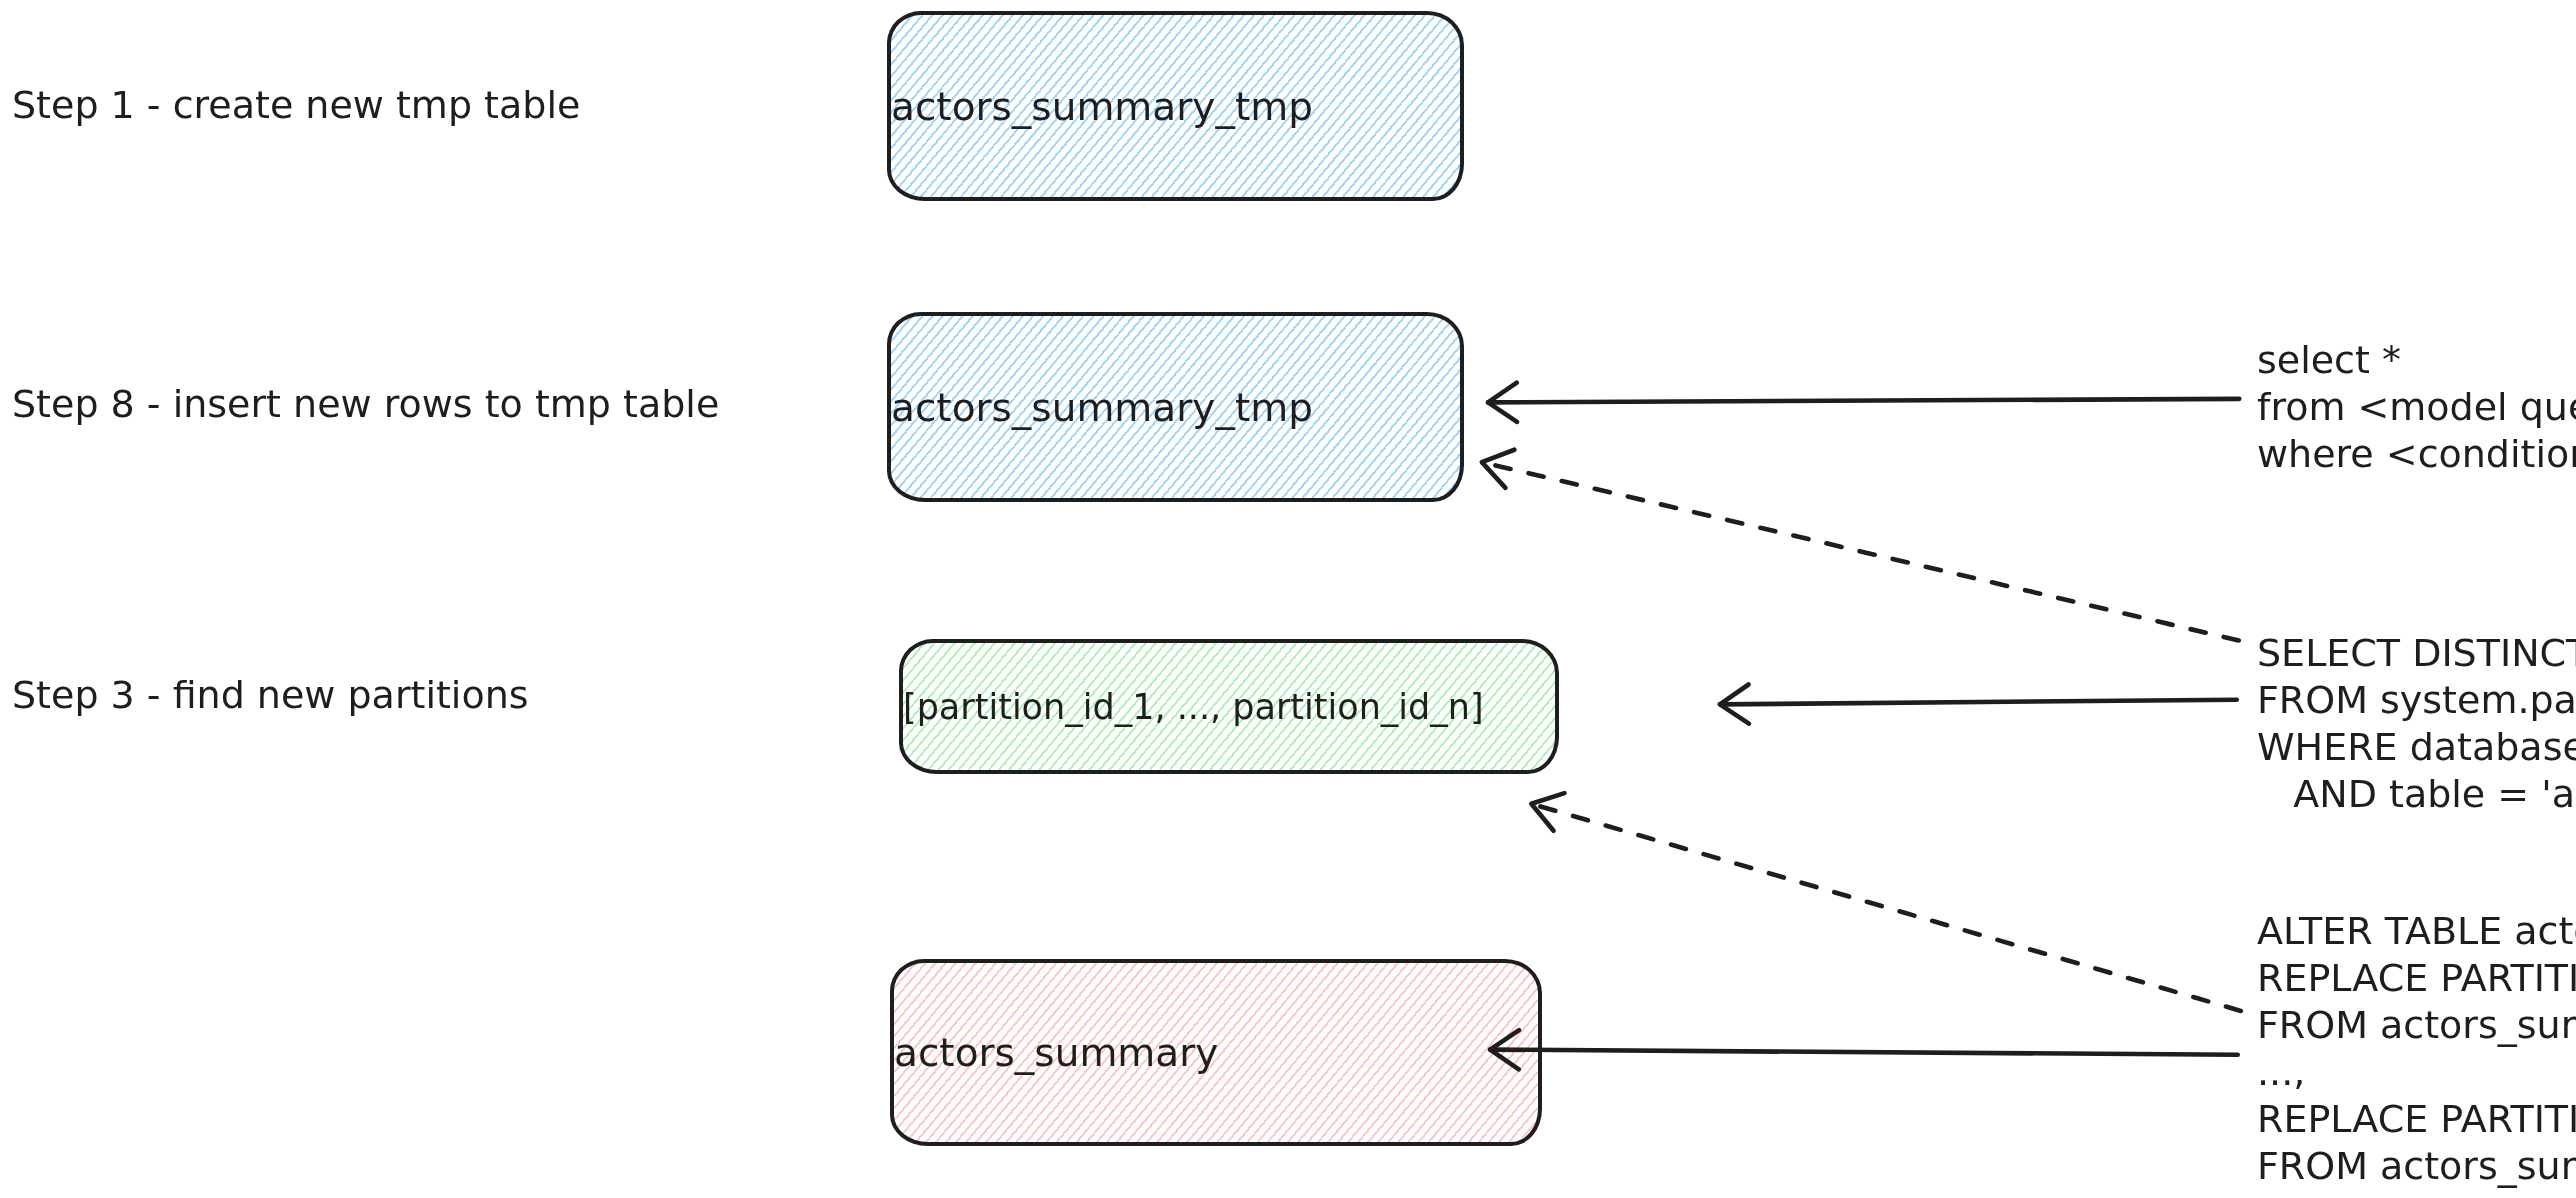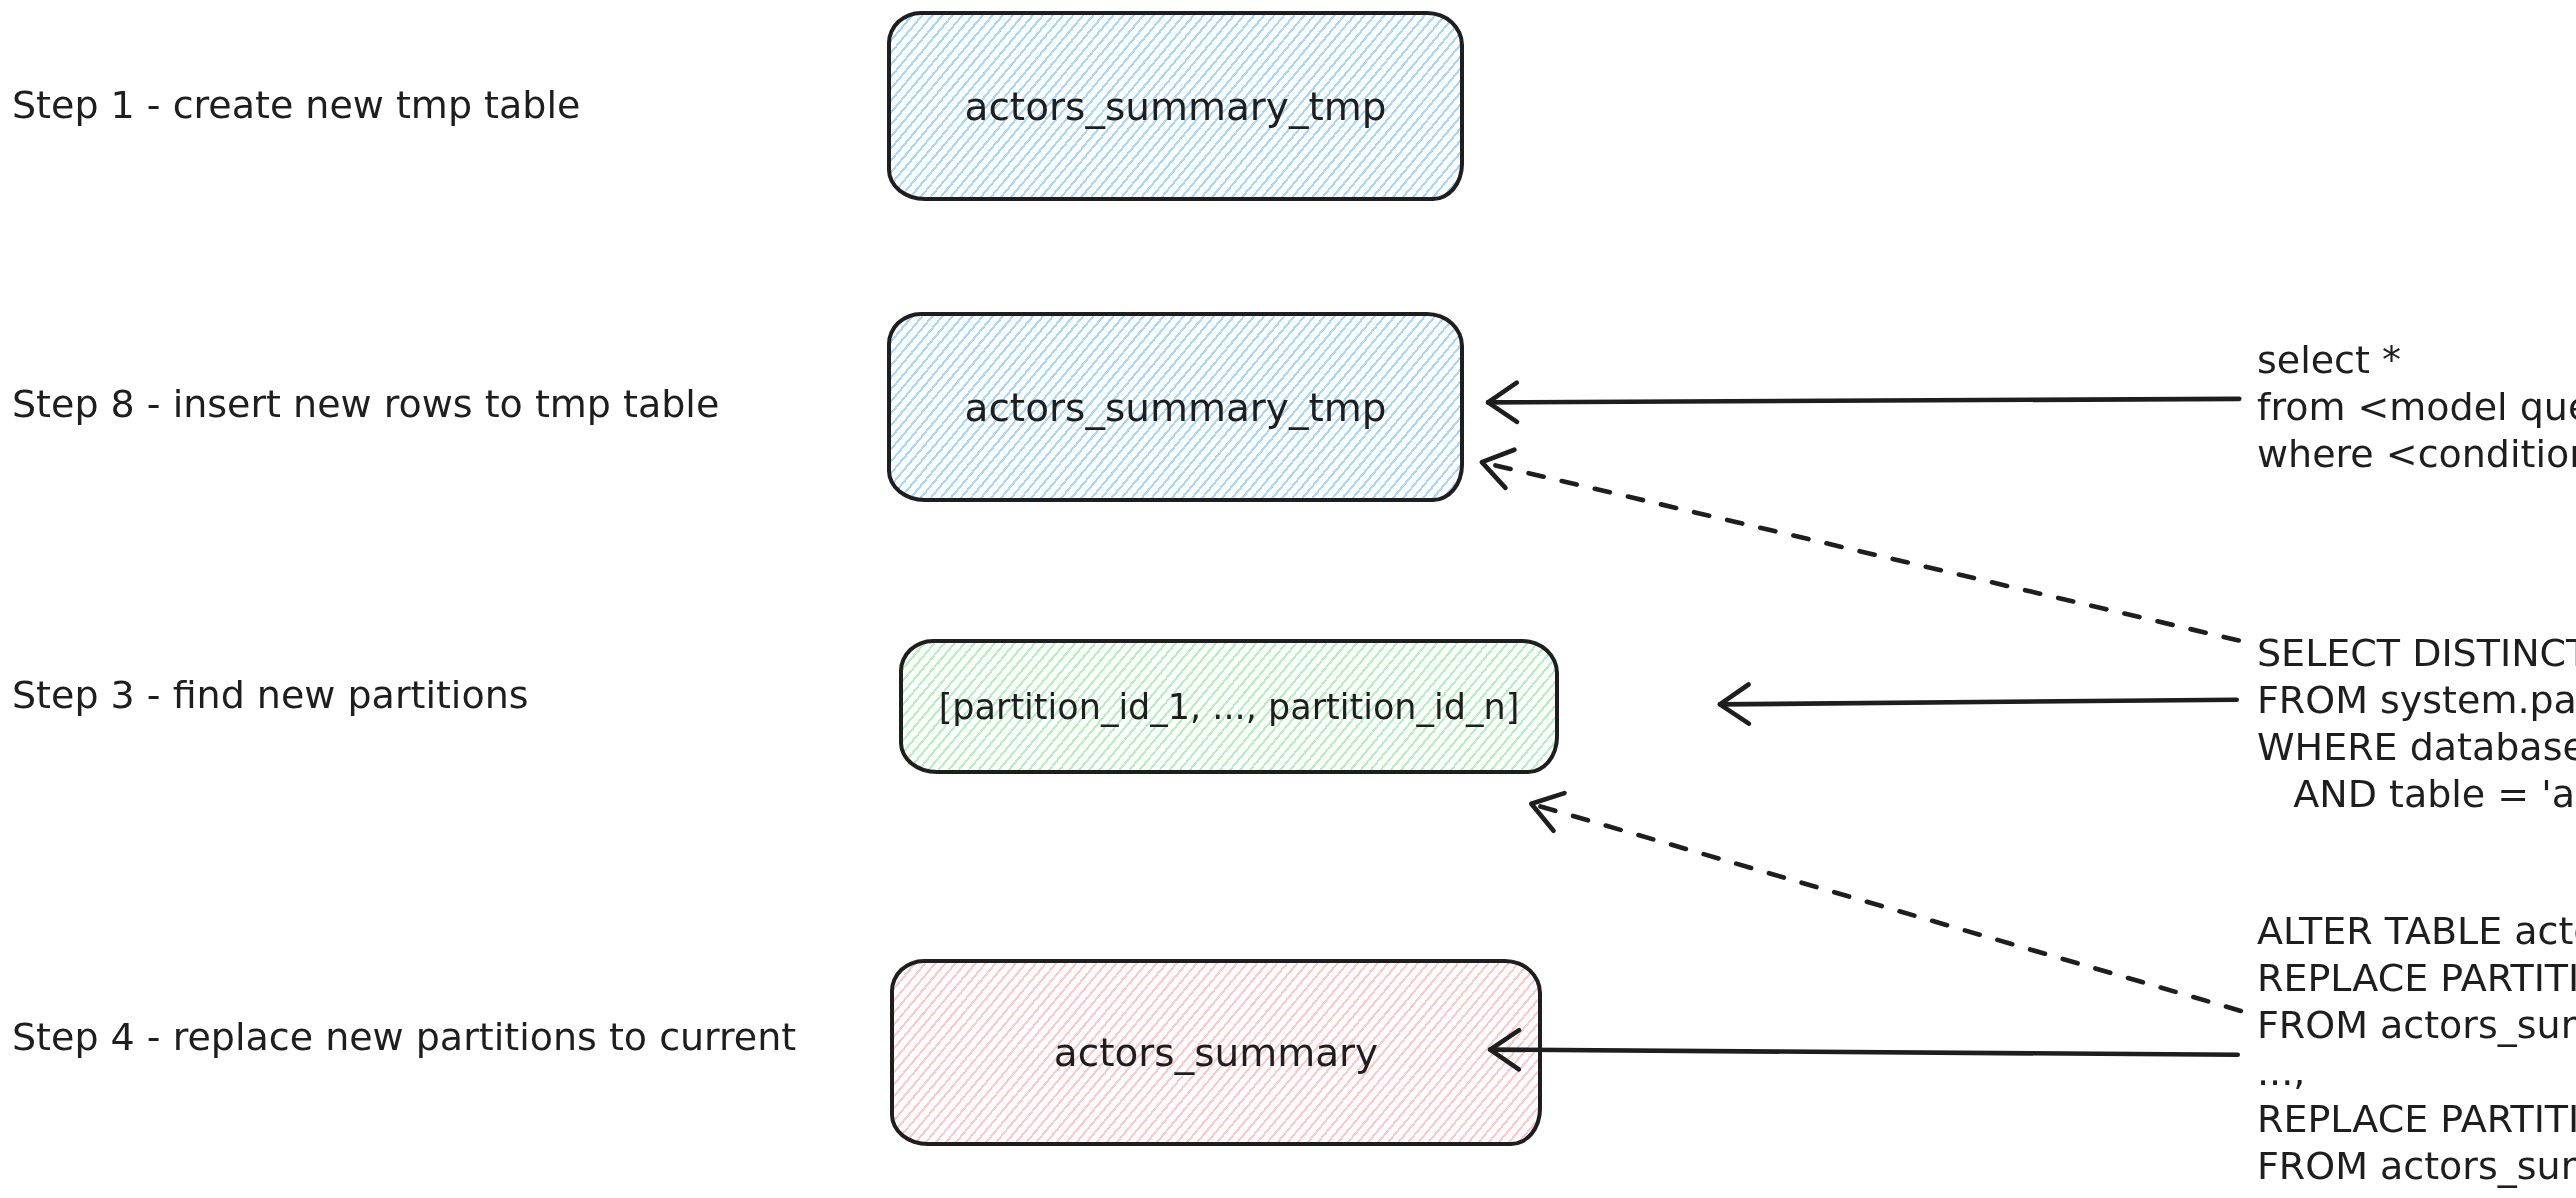--- a/index.html
+++ b/index.html
@@ -9,41 +9,40 @@
     color:#1e1e1e;
   }
   .step-label {
     position:absolute; left:12px; font-size:38px; line-height:45px;
     white-space:nowrap; color:#1e1e1e;
   }
   .node {
     position:absolute; box-sizing:border-box;
     border:4.6px solid #1e1e1e;
     border-radius:34px 37px 31px 38px / 32px 34px 37px 31px;
-    display:flex; align-items:center; justify-content:center;
+    display:flex; align-items:center; justify-content:flex-start;
   }
   .node-label { font-size:39px; white-space:nowrap; color:#1e1e1e; }
   .node-label.small { font-size:35px; }
   .sql {
     position:absolute; font-size:38px; line-height:47px;
     white-space:pre; color:#1e1e1e;
   }
   .arrows { position:absolute; left:0; top:0; width:3650px; height:1199px; }
   .arrows line { stroke:#1e1e1e; stroke-width:9; stroke-linecap:round; }
   .arrows line.dashed { stroke-dasharray:30 36; }
 </style>
 </head>
 <body>
 
 <div class="canvas">
 
   <div class="step-label" style="top:83px">Step 1 - create new tmp table</div>
   <div class="step-label" style="top:382px">Step 8 - insert new rows to tmp table</div>
   <div class="step-label" style="top:673px">Step 3 - find new partitions</div>
-  <div class="step-label" style="top:1015px">Step 4 - replace new partitions to current</div>
 
   <div class="node" style="left: 887px; top: 11.3px; width: 577px; height: 190px; background: repeating-linear-gradient(130deg, rgb(165, 216, 255) 0px, rgb(165, 216, 255) 2.1px, transparent 2.1px, transparent 7.7px);">
     <span class="node-label">actors_summary_tmp</span>
   </div>
 
   <div class="node" style="left: 887px; top: 312px; width: 577px; height: 190px; background: repeating-linear-gradient(130deg, rgb(165, 216, 255) 0px, rgb(165, 216, 255) 2.1px, transparent 2.1px, transparent 7.7px);">
     <span class="node-label">actors_summary_tmp</span>
   </div>
 
   <div class="node" style="left: 899px; top: 639px; width: 660px; height: 135px; background: repeating-linear-gradient(130deg, rgb(178, 242, 187) 0px, rgb(178, 242, 187) 2.1px, transparent 2.1px, transparent 7.7px);">

